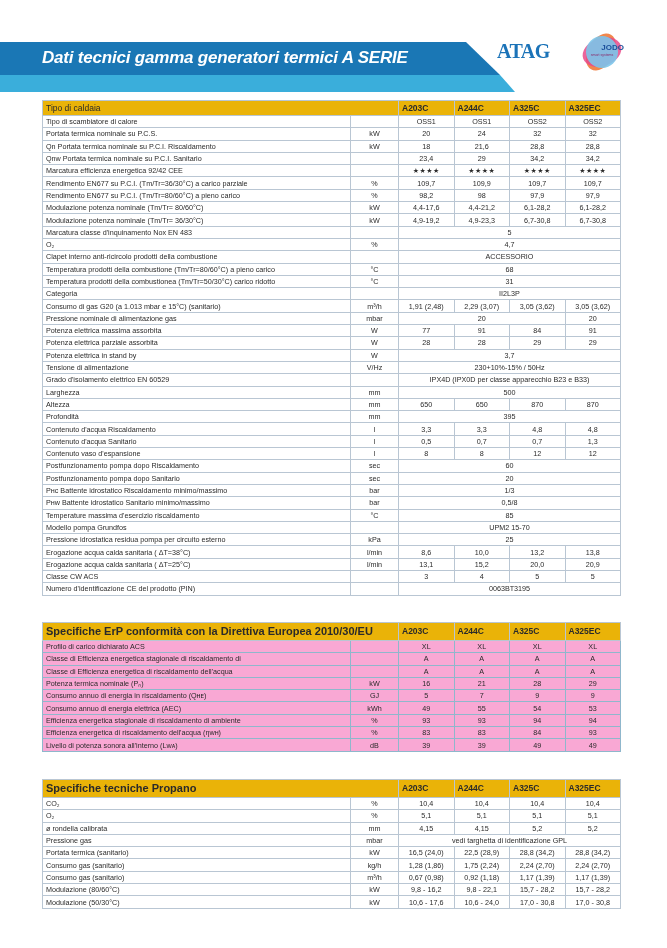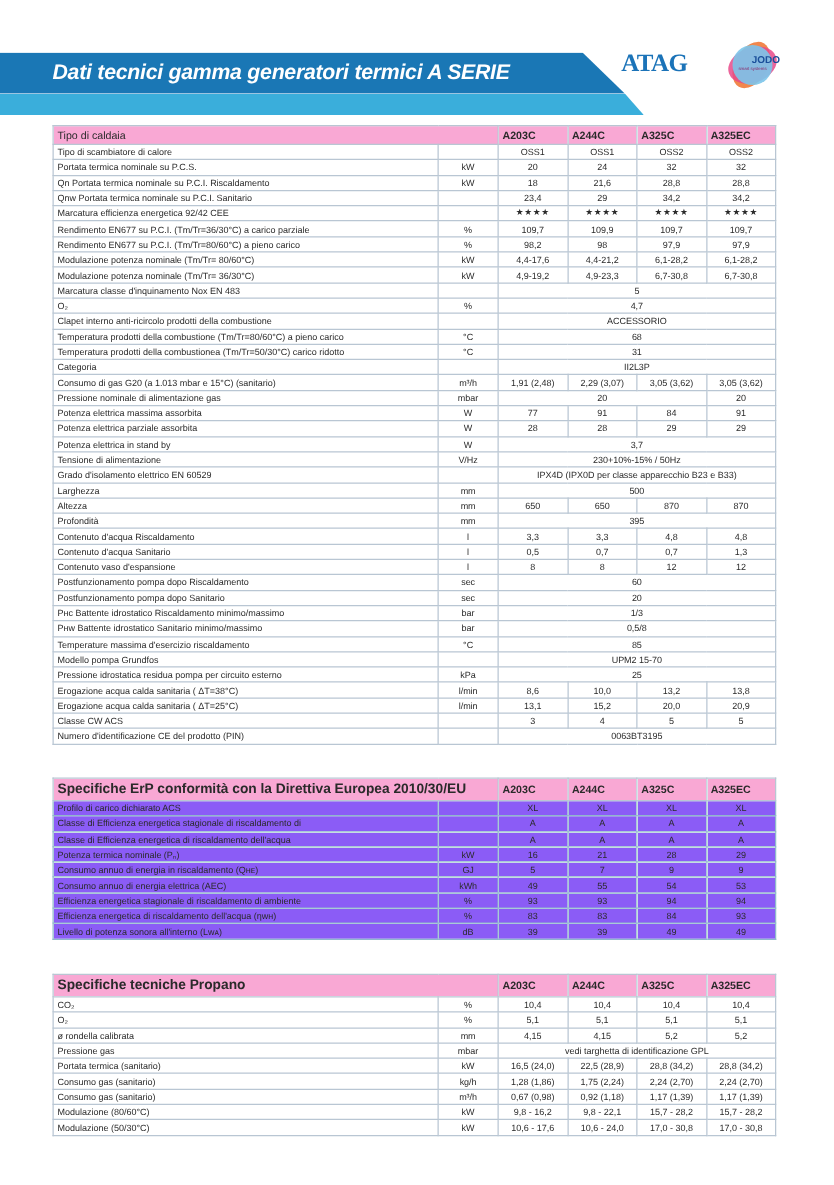--- a/index.html
+++ b/index.html
@@ -15,27 +15,27 @@
   .logo-jodo .p3 { position:absolute; left:6px; top:6px; width:32px; height:32px; border-radius:50%; background:#7cc5ea; opacity:0.9; }
   .logo-jodo .txt { position:absolute; left:0; top:13px; width:44px; text-align:right; font-size:8px; font-weight:bold; color:#1b4f9a; }
   .logo-jodo .sub { position:absolute; left:0; top:23px; width:44px; text-align:center; font-size:3.5px; color:#8a2a6a; }
 
   table.spec { position:absolute; left:42px; border-collapse:collapse; table-layout:fixed; width:578px; font-size:7.2px; }
   table.spec td { border:1px solid #b9c6d3; padding:0 3px; height:11.3px; line-height:11px; white-space:nowrap; overflow:hidden; }
   table.spec col.c-label { width:308px; }
   table.spec col.c-unit { width:48px; }
   table.spec col.c-val { width:55.5px; }
   table.spec td.unit, table.spec td.val { text-align:center; }
-  table.spec tr.head td { background:#f9a8d4; height:14px; font-size:8.5px;margin-top:16px; }
+  table.spec tr.head td { background:#eab308; height:14px; font-size:8.5px;margin-top:16px; }
   table.spec tr.head td.model { font-weight:bold; text-align:left; }
   table.spec tr.head td.title { font-size:8.5px; }
   table.spec tr.head td.title.big { font-size:11px; font-weight:bold; }
   #t1 { top:100px; }
   #t2 { top:622px; }
-  #t2 tr.row td { background:#8b5cf6; border-color:#8fb7cc; }
+  #t2 tr.row td { background:#f9a8d4; border-color:#8fb7cc; }
   #t2 tr.head td { height:17px; }
   #t3 { top:779px; }
   #t3 tr.head td { height:17px; }
   .stars { letter-spacing:0.5px; font-size:7px; }
 </style>
 </head>
 <body>
 
 <div class="banner">
   <div class="dark"></div>

